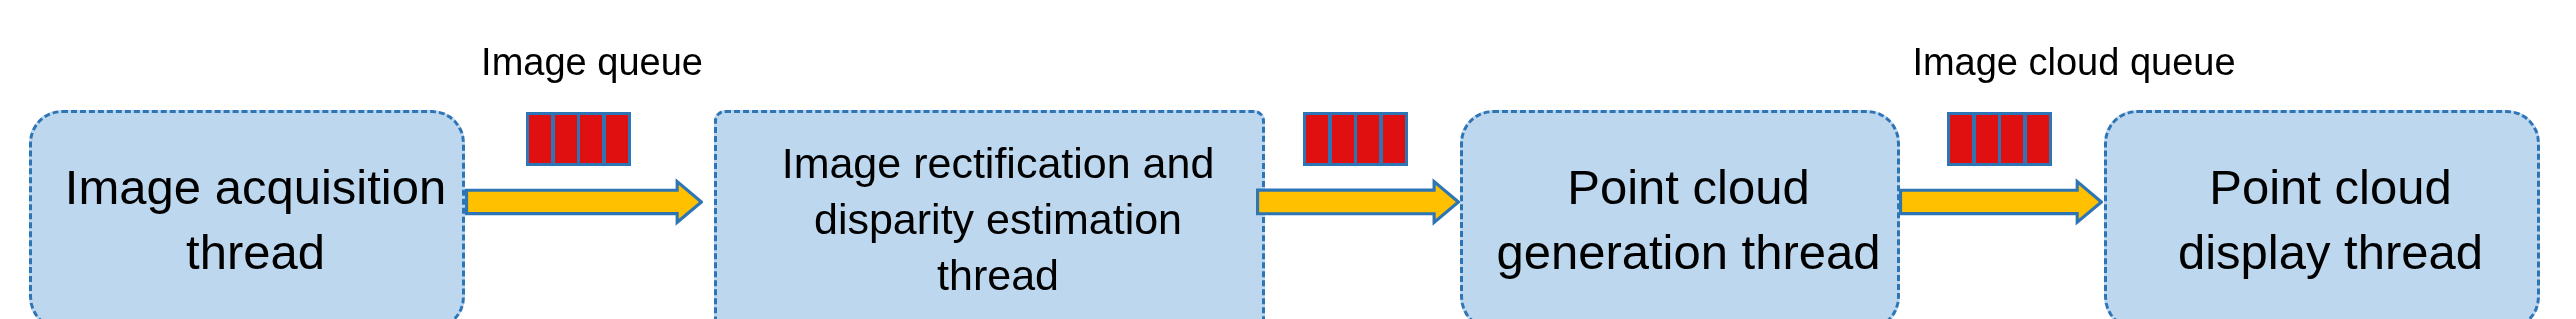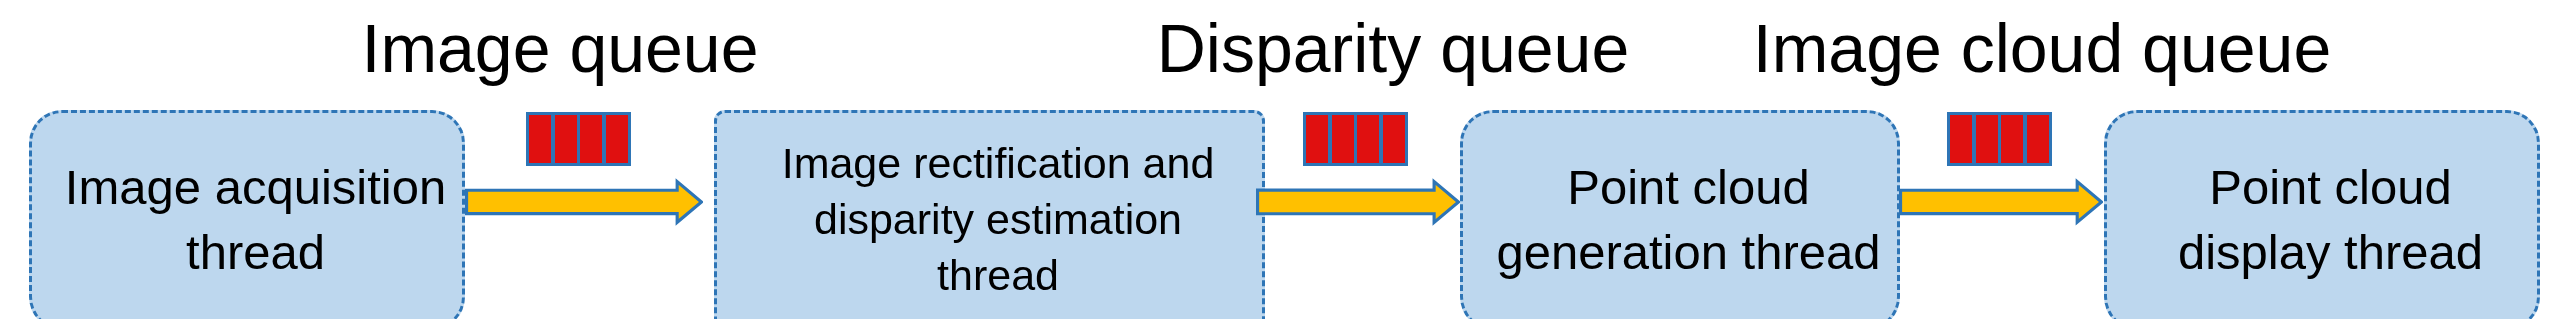--- a/index.html
+++ b/index.html
@@ -12,26 +12,27 @@
   .diagram {
     position: relative;
     width: 2576px; height: 320px;
     background: var(--background, #fff);
     color: var(--text, #000);
   }
 
   
   .qlabel {
     position: absolute;
-    top: 19px;
+    top: 33px;
     transform: translateX(-50%);
-    font-size: 68px;
+    font-size: 38px;
     line-height: 58px;
     white-space: nowrap;
     color: var(--text, #000);
+    margin-left: 32px;
   }
   .l1 { left: 560px; }
   .l2 { left: 1393px; }
   .l3 { left: 2042px; }
 
   
   .node {
     position: absolute;
     top: 110px; height: 220px;
     box-sizing: border-box;
@@ -73,21 +74,20 @@
   .a1 { left: 465px; }
   .a2 { left: 1256px; }
   .a3 { left: 1899px; }
 </style>
 </head>
 <body>
 
 <div class="diagram">
 
   <div class="qlabel l1">Image queue</div>
-  <div class="qlabel l2">Disparity queue</div>
   <div class="qlabel l3">Image cloud queue</div>
 
   <div class="node n1">
     <div class="node-text">Image acquisition
 thread</div>
   </div>
   <div class="node n2">
     <div class="node-text">Image rectification and
 disparity estimation
 thread</div>

